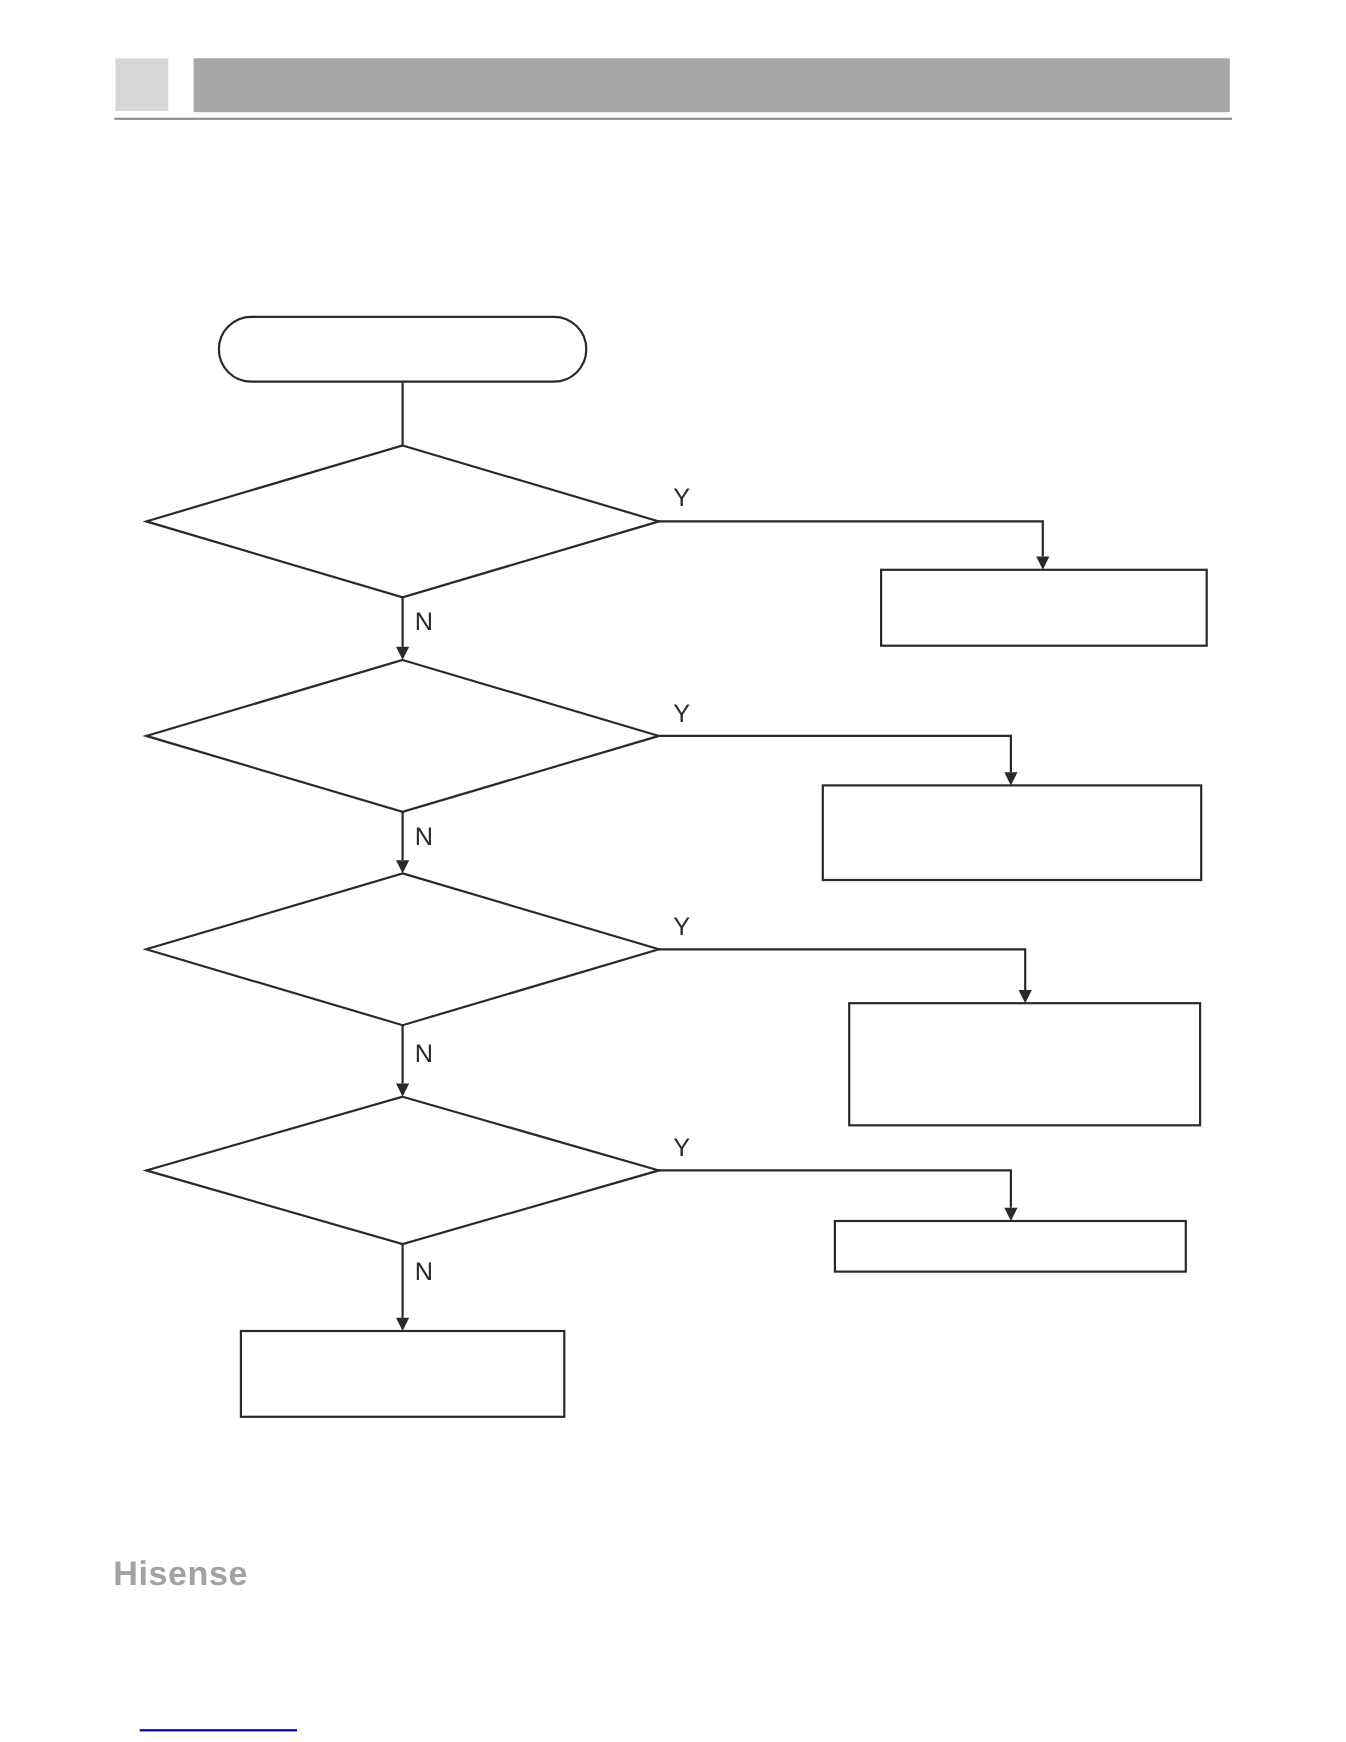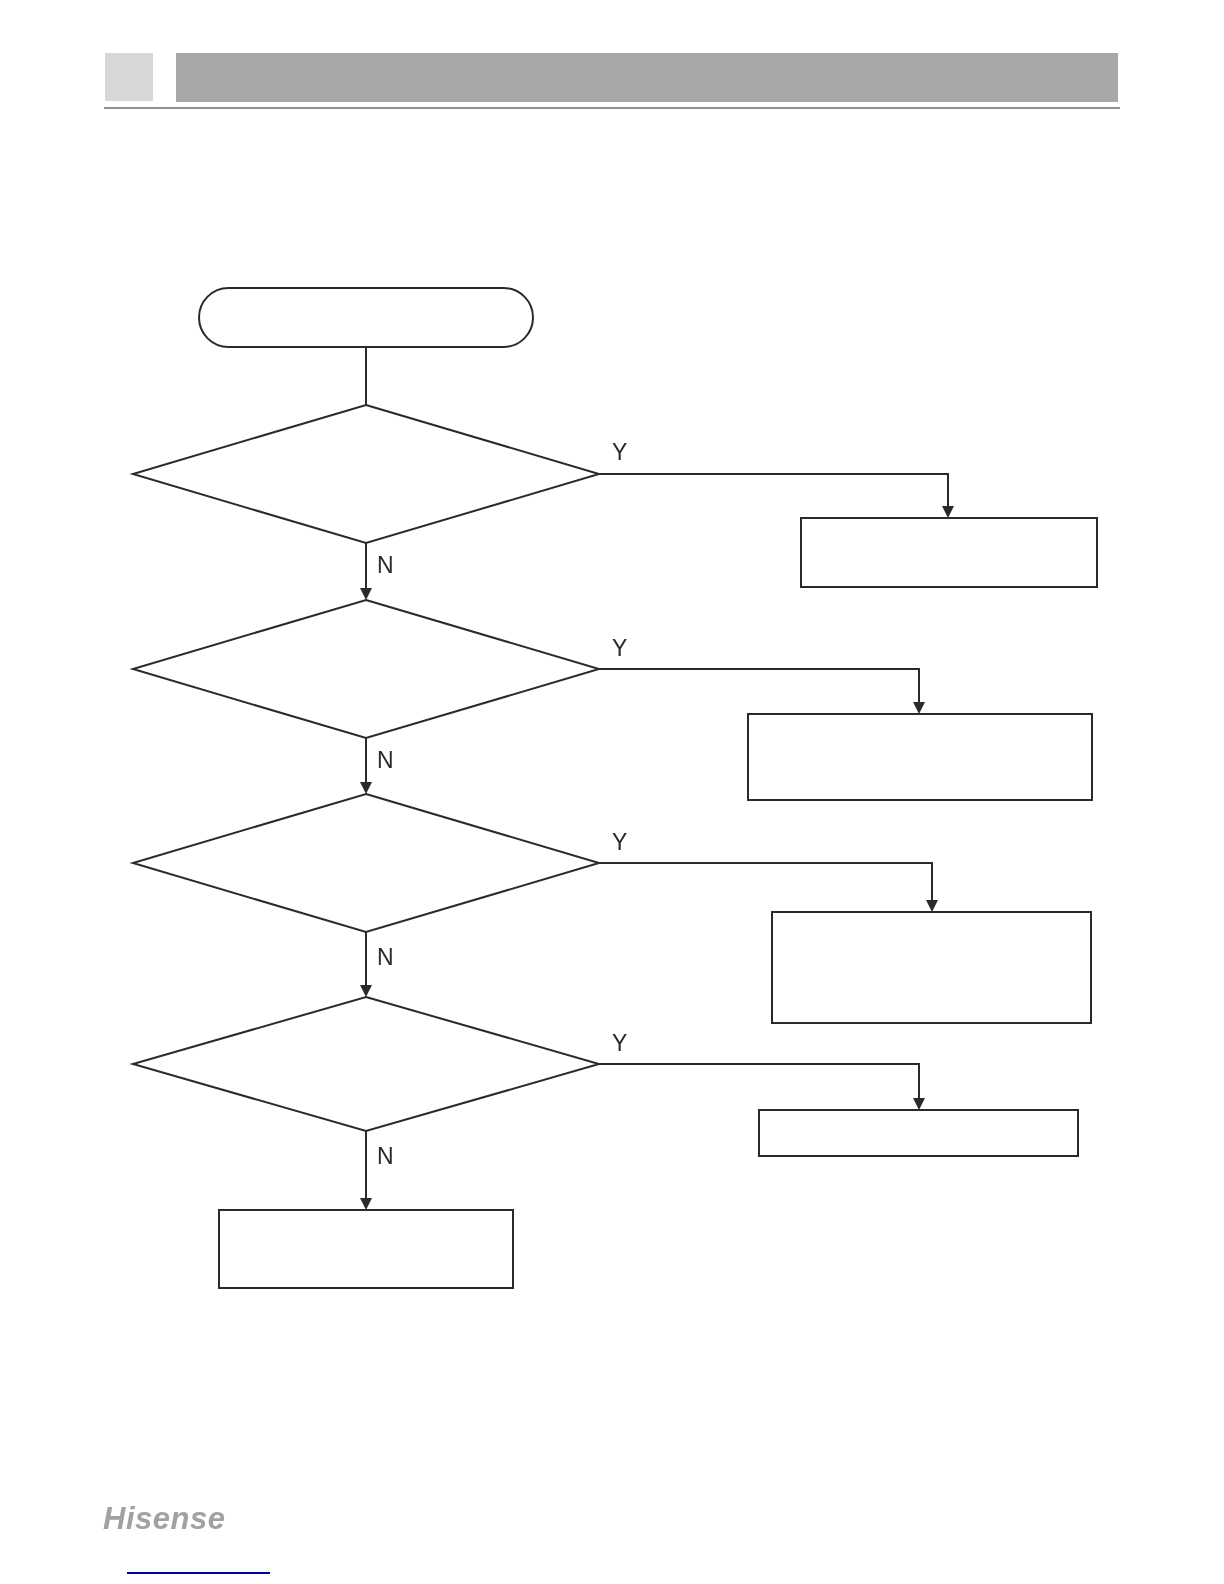--- a/index.html
+++ b/index.html
@@ -58,27 +58,26 @@
     fill: #2a2a2a;
   }
   .node-label {
     font-family: "Liberation Sans", sans-serif;
     font-size: 18px;
     fill: #2a2a2a;
     text-anchor: middle;
   }
   .hisense-logo {
     position: absolute;
-    left: 103px; top: 1501px;
+    left: 103px; top: 1413px;
     font-family: "Liberation Sans", sans-serif;
     font-size: 31px;
     font-weight: bold;
     letter-spacing: 0.5px;
     color: #a2a2a2;
-    font-style: italic;
   }
   .footer-link-line {
     position: absolute;
     left: 127px; top: 1572px;
     width: 143px; height: 2px;
     background: #00009b;
   }
 </style>
 </head>
 <body>

